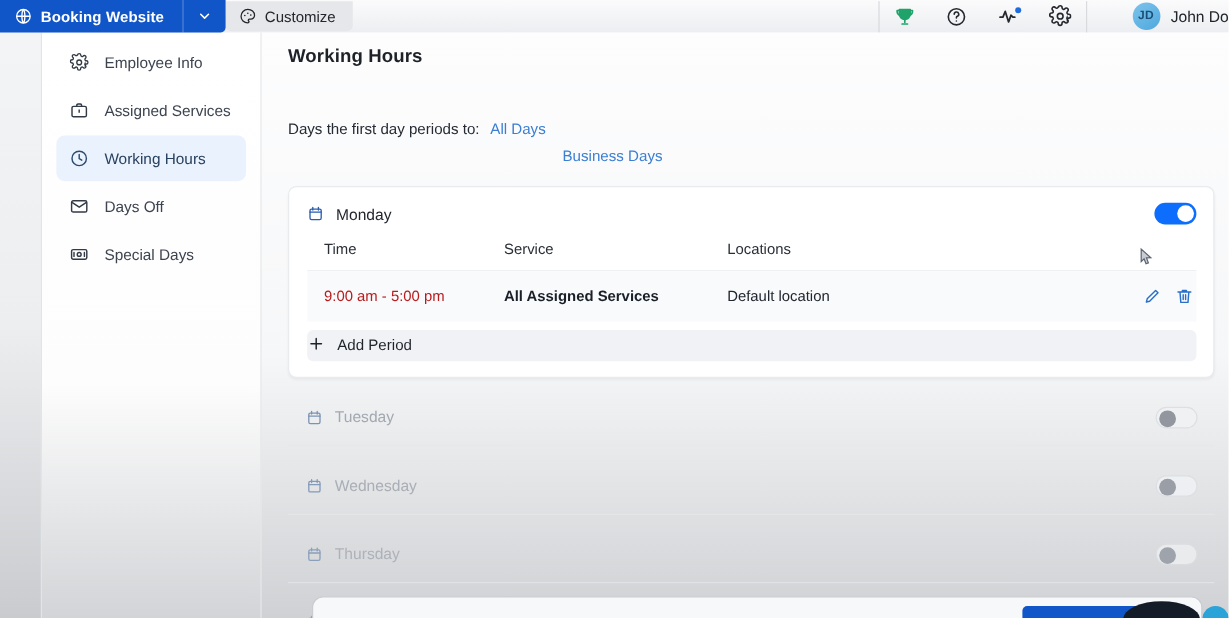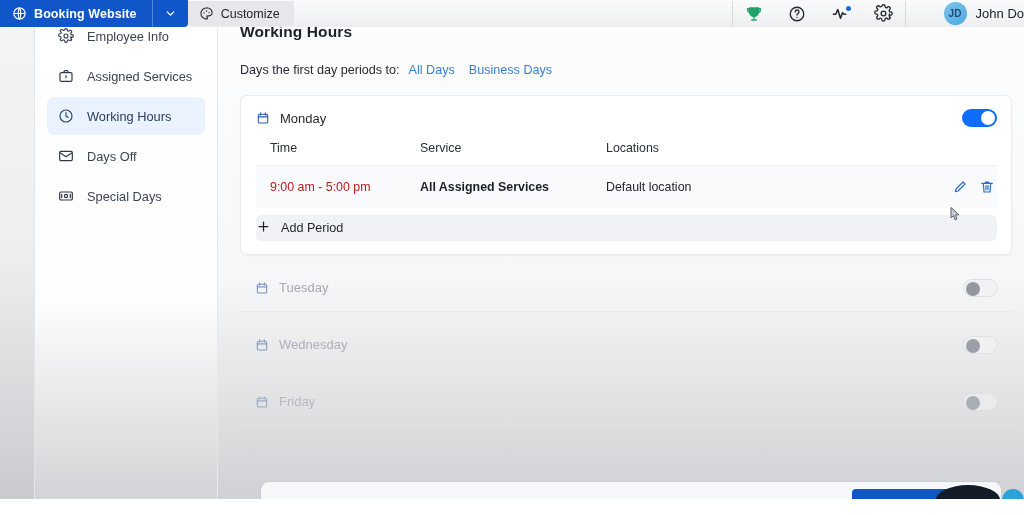--- a/index.html
+++ b/index.html
@@ -118,21 +118,21 @@
     width: 5px; height: 5px;
     border-radius: 50%;
     background: #1f6ddc;
     top: 6px;
     right: 11px;
   }
 
   
   .body-wrap {
     position: absolute;
-    top: 11px; left: 0;
+    top: 27px; left: 0;
     width: 1024px;
     height: 488px;
     display: flex;
     background: linear-gradient(180deg,#fdfdfe 0%, #f6f7f8 55%, #cfd1d4 100%);
   }
 
   .left-gutter {
     width: 35px;
     height: 488px;
     background: linear-gradient(180deg,#f3f4f6 0%, #eceef0 50%, #c9cbce 100%);
@@ -193,21 +193,21 @@
     align-items: center;
     gap: 9px;
     margin-top: 22px;
     font-size: 12.6px;
     color: #262b33;
   }
   .apply-link {
     color: #3b7fd4;
     font-size: 12.6px;
   }
-  .apply-link + .apply-link { margin-left: 5px; }
+  .apply-link + .apply-link { margin-left: 5px; margin-top: 44px; }
 
   .day-card {
     margin-top: 18px;
     background: #fff;
     border: 1px solid #e9ebee;
     border-radius: 7px;
     box-shadow: 0 1px 2px rgba(20,30,50,.05);
     padding: 13px 14px 13px 15px;
   }
   .day-head {
@@ -569,20 +569,32 @@
             <rect x="4" y="5.5" width="16" height="15" rx="2.2"></rect>
               <path d="M8 3v4M16 3v4M4 10h16"></path>
           </svg>
         </span>
         <span class="day-name">Wednesday</span>
         <div class="toggle off">
             <span class="knob"></span>
           </div>
       </div>
 
+      <div class="day-row fade3">
+        <span class="cal-ico" style="margin-right:10px">
+          <svg width="14" height="14" viewBox="0 0 24 24" fill="none" stroke="currentColor" stroke-width="1.9" stroke-linecap="round">
+            <rect x="4" y="5.5" width="16" height="15" rx="2.2"></rect>
+              <path d="M8 3v4M16 3v4M4 10h16"></path>
+          </svg>
+        </span>
+        <span class="day-name">Thursday</span>
+        <div class="toggle off">
+            <span class="knob"></span>
+          </div>
+      </div>
 
       <div class="day-row fade4">
         <span class="cal-ico" style="margin-right:10px">
           <svg width="14" height="14" viewBox="0 0 24 24" fill="none" stroke="currentColor" stroke-width="1.9" stroke-linecap="round">
             <rect x="4" y="5.5" width="16" height="15" rx="2.2"></rect>
               <path d="M8 3v4M16 3v4M4 10h16"></path>
           </svg>
         </span>
         <span class="day-name">Friday</span>
         <div class="toggle off">

